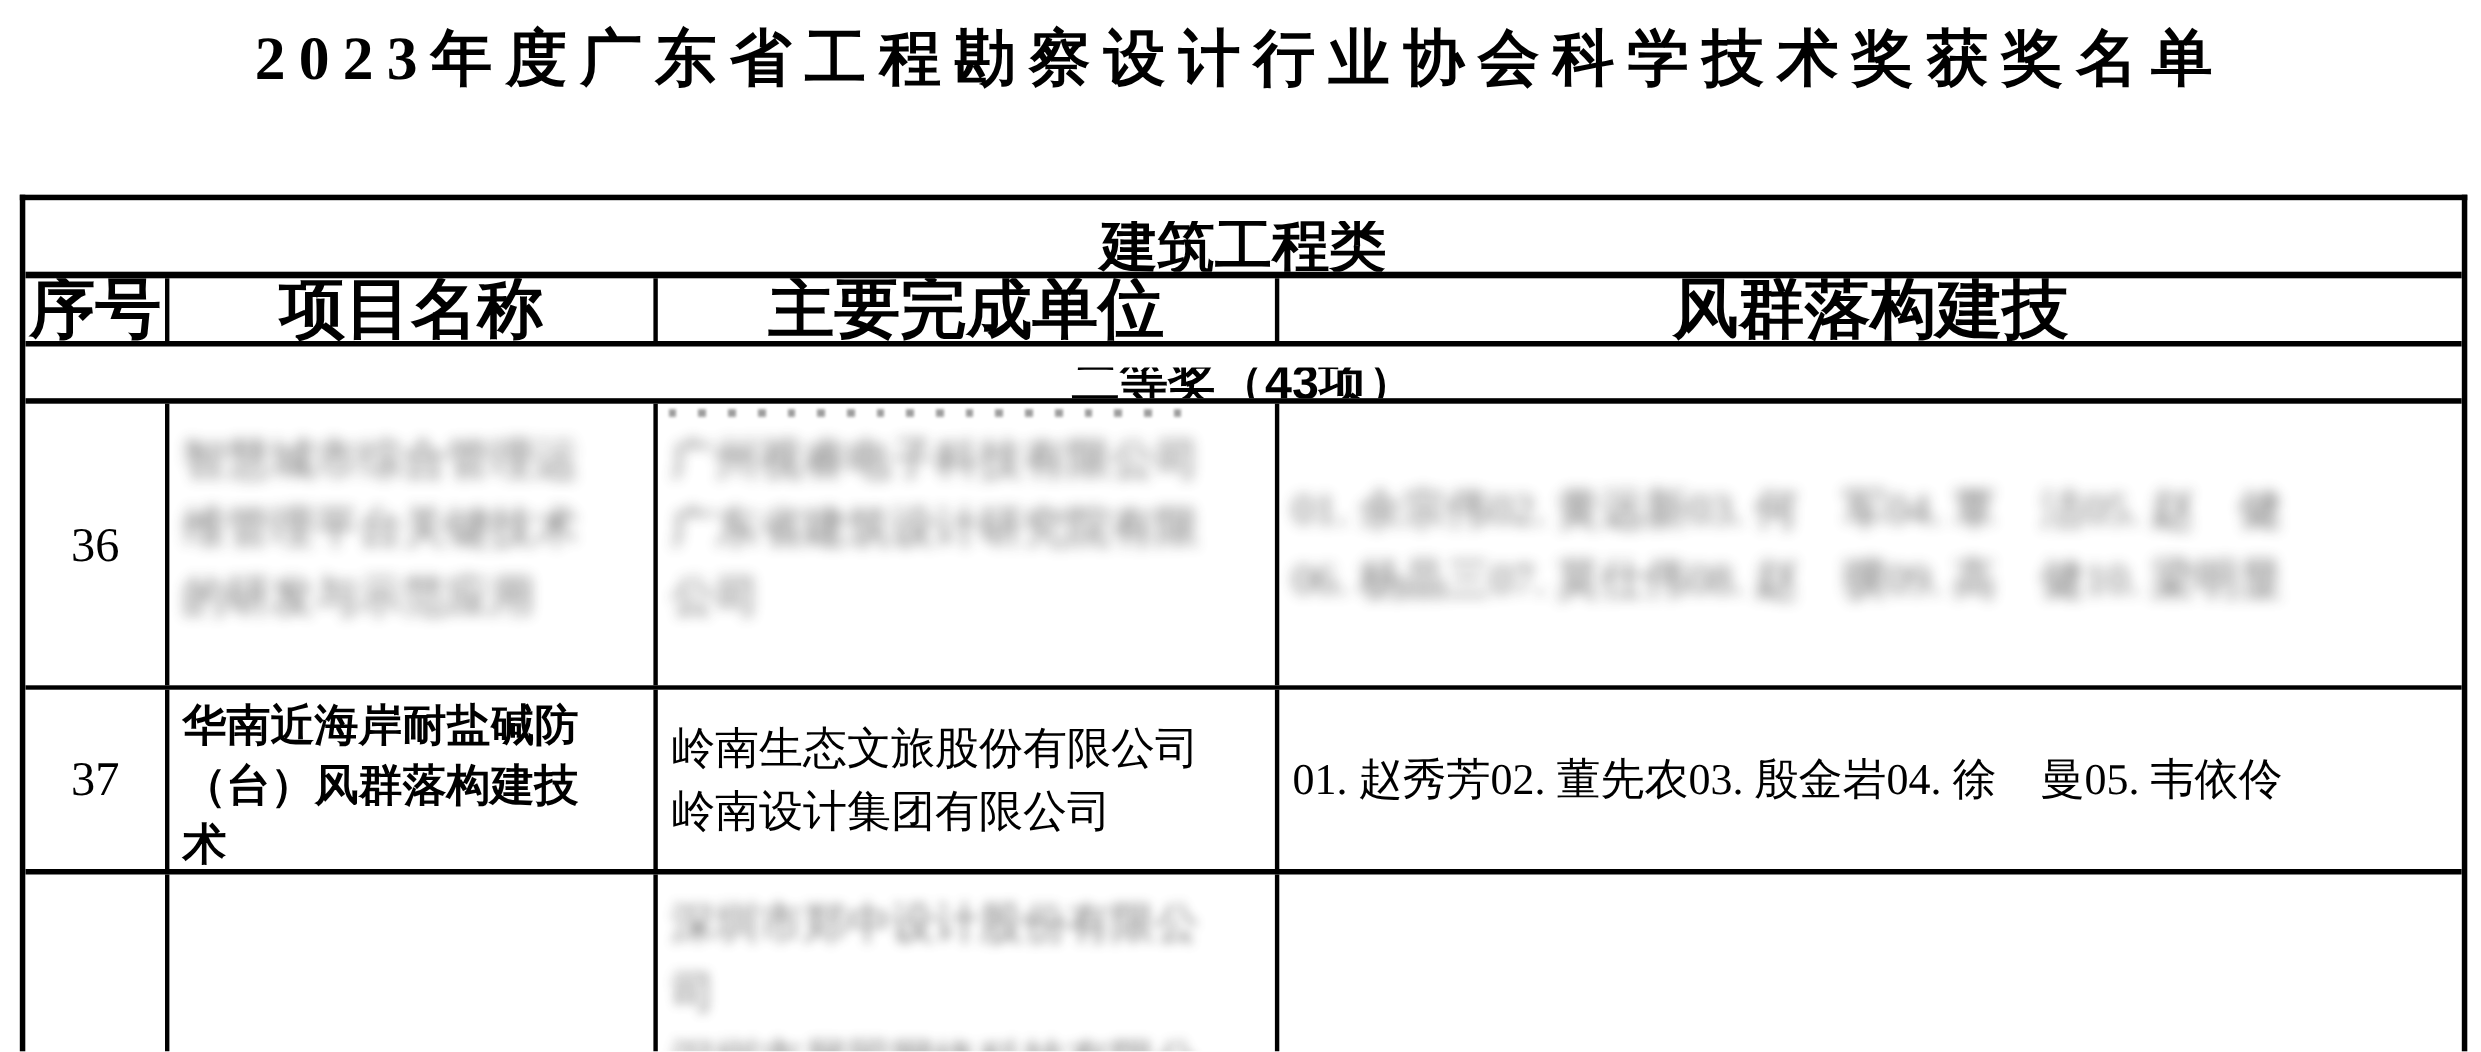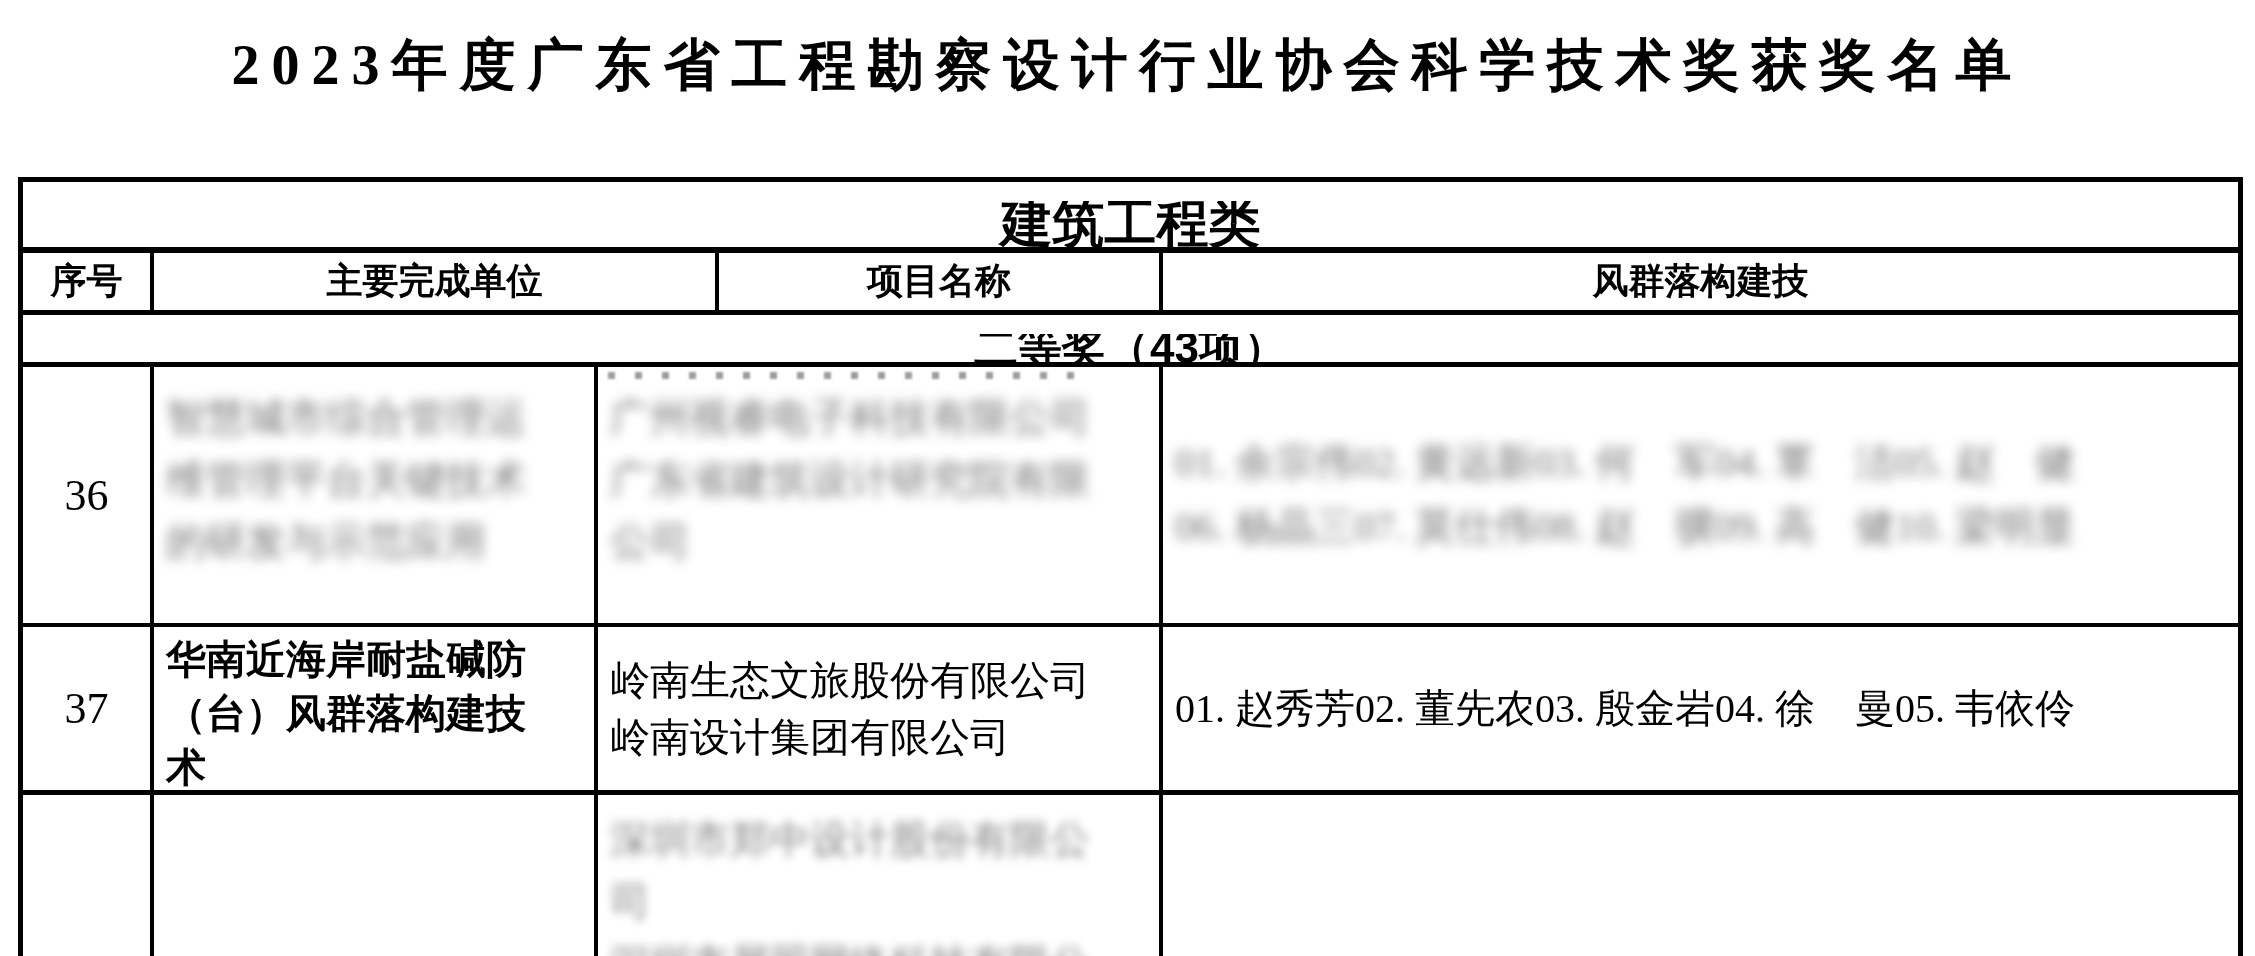--- a/index.html
+++ b/index.html
@@ -10,21 +10,21 @@
     height: 956px;
     overflow: hidden;
     font-family: "Liberation Serif", "DejaVu Serif", serif;
     color: #000;
   }
   .page { position: relative; width: 2255px; height: 956px; background: #fff; }
 
   
   .doc-title {
     position: absolute;
-    top: 28px; left: 0;
+    top: 16px; left: 0;
     width: 2255px;
     text-align: center;
     font-family: "Liberation Serif", "DejaVu Serif", serif;
     font-weight: bold;
     font-size: 56px;
     letter-spacing: 12px;
     white-space: nowrap;
   }
 
   
@@ -63,21 +63,21 @@
   .c-seq  { width: 131px; align-items: center; }
   .c-proj { width: 444px; }
   .c-unit { width: 565px; }
   .c-full { width: 100%; border-right: none; align-items: center; margin-top: 19px; }
 
   .sans-b {
     font-family: "Liberation Sans", "DejaVu Sans", sans-serif;
     font-weight: bold;
   }
   .cat-text  { font-size: 52px; }
-  .head-text { font-size: 36px; }
+  .head-text { font-size: 60px; }
   .tier-text { font-size: 44px; }
 
   .seq-num { font-size: 44px; }
 
   .line {
     font-size: 40px;
     line-height: 56px;
     white-space: nowrap;
     padding-left: 12px;
   }
@@ -131,25 +131,25 @@
     <div class="trow row-cat">
       <div class="cell c-full">
         <span class="sans-b cat-text">建筑工程类</span>
       </div>
     </div>
 
     <div class="trow row-head">
       <div class="cell c-seq">
         <span class="sans-b head-text">序号</span>
       </div>
+      <div class="cell c-proj" style="align-items:center;">
+        <span class="sans-b head-text">项目名称</span>
+      </div>
       <div class="cell c-unit" style="align-items:center;">
         <span class="sans-b head-text">主要完成单位</span>
-      </div>
-      <div class="cell c-proj" style="align-items:center;">
-        <span class="sans-b head-text">项目名称</span>
       </div>
       <div class="cell last" style="align-items:center;">
         <span class="sans-b head-text">风群落构建技</span>
       </div>
     </div>
 
     <div class="trow row-tier">
       <div class="cell c-full">
         <span class="sans-b tier-text">二等奖（43项）</span>
       </div>

